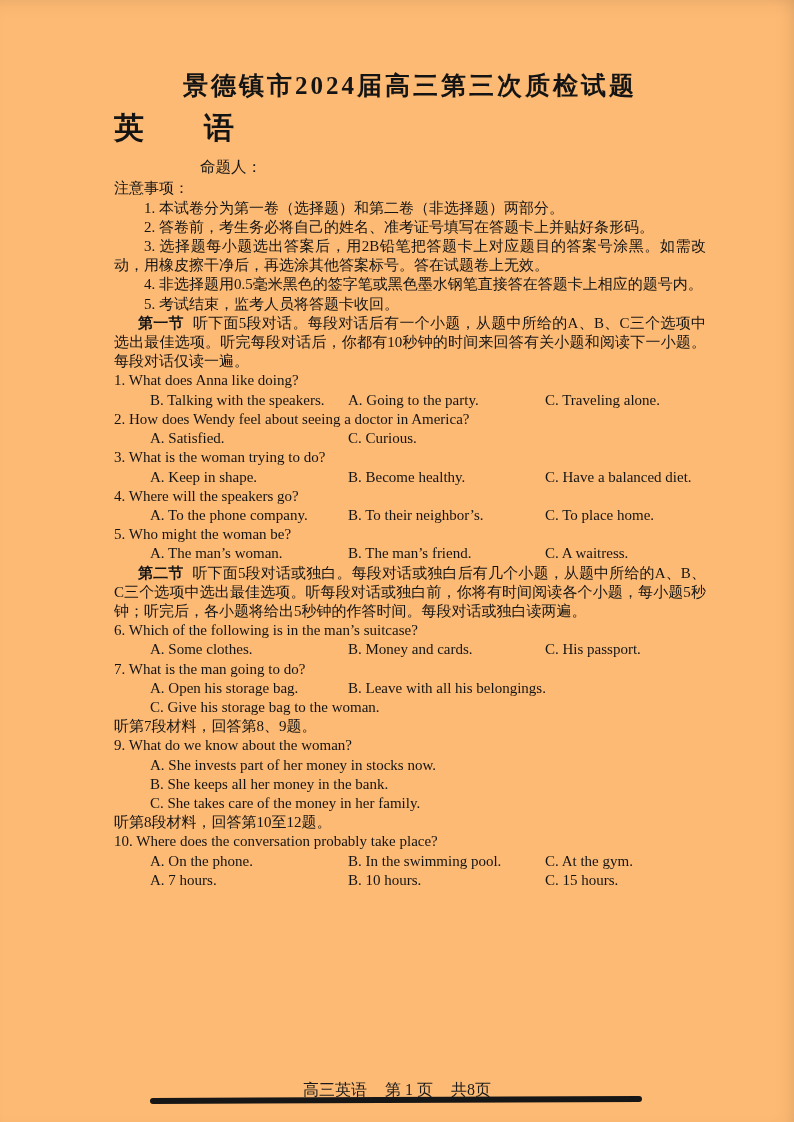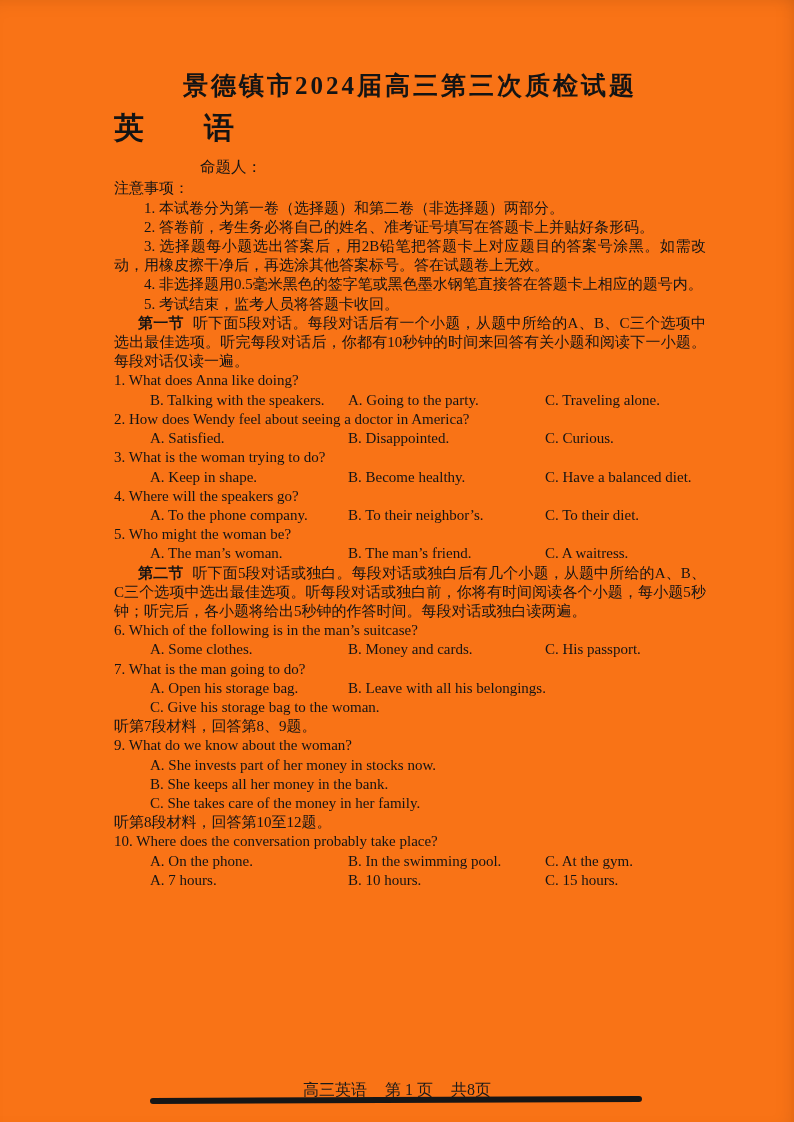--- a/index.html
+++ b/index.html
@@ -5,21 +5,21 @@
   html, body {
     margin: 0;
     padding: 0;
     background: #e9e9e9;
   }
   .page {
     position: relative;
     width: 794px;
     height: 1122px;
     margin: 0 auto;
-    background: #f97316;
+    background: #fdba74;
     overflow: hidden;
     color: #141414;
     font-family: "Liberation Serif", "DejaVu Serif", serif;
     box-shadow: inset -12px 0 22px -16px rgba(0,0,0,0.18),
                 inset 0 14px 24px -20px rgba(0,0,0,0.15);
   }
   .content {
     padding: 70px 88px 0 114px;
   }
   .title {
@@ -126,40 +126,39 @@
         <span class="opt">B. Talking with the speakers.</span>
         <span class="opt">A. Going to the party.</span>
         <span class="opt">C. Traveling alone.</span>
       </div>
     </div>
 
     <div class="question">
       <p class="stem">2. How does Wendy feel about seeing a doctor in America?</p>
       <div class="opts">
         <span class="opt">A. Satisfied.</span>
-        <span class="opt">B. Disappointed.</span>
         <span class="opt">C. Curious.</span>
       </div>
     </div>
 
     <div class="question">
       <p class="stem">3. What is the woman trying to do?</p>
       <div class="opts">
         <span class="opt">A. Keep in shape.</span>
         <span class="opt">B. Become healthy.</span>
         <span class="opt">C. Have a balanced diet.</span>
       </div>
     </div>
 
     <div class="question">
       <p class="stem">4. Where will the speakers go?</p>
       <div class="opts">
         <span class="opt">A. To the phone company.</span>
         <span class="opt">B. To their neighbor’s.</span>
-        <span class="opt">C. To their diet.</span>
+        <span class="opt">C. To place home.</span>
       </div>
     </div>
 
     <div class="question">
       <p class="stem">5. Who might the woman be?</p>
       <div class="opts">
         <span class="opt">A. The man’s woman.</span>
         <span class="opt">B. The man’s friend.</span>
         <span class="opt">C. A waitress.</span>
       </div>

